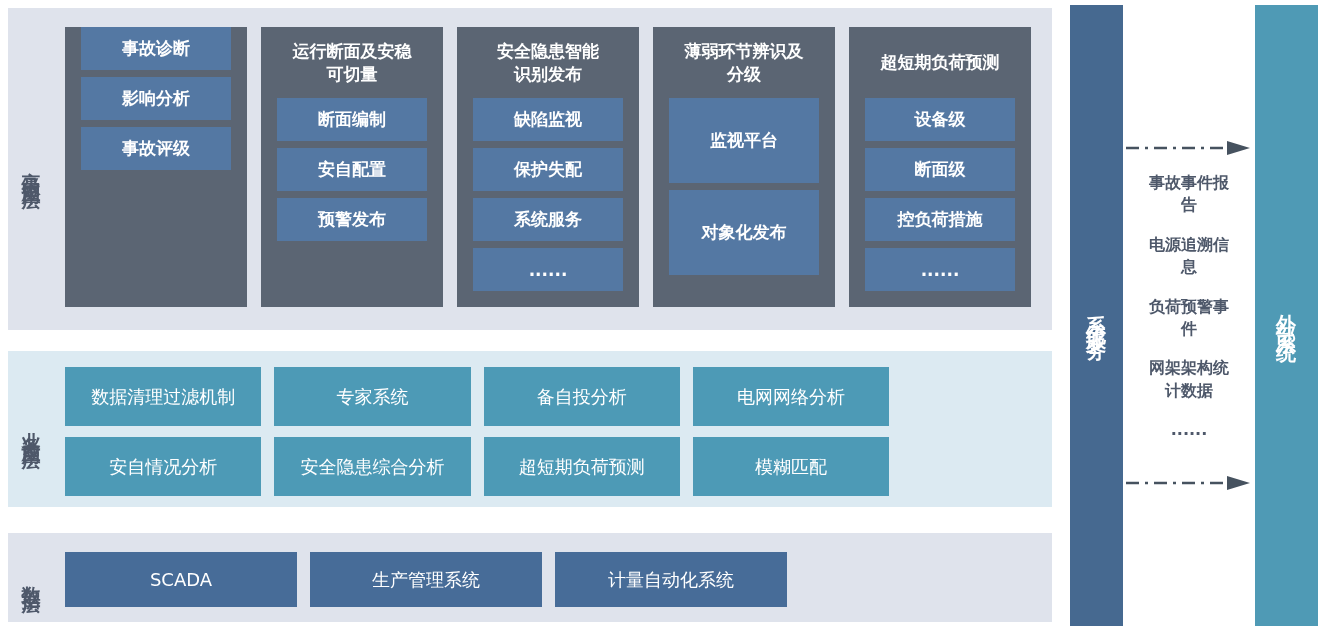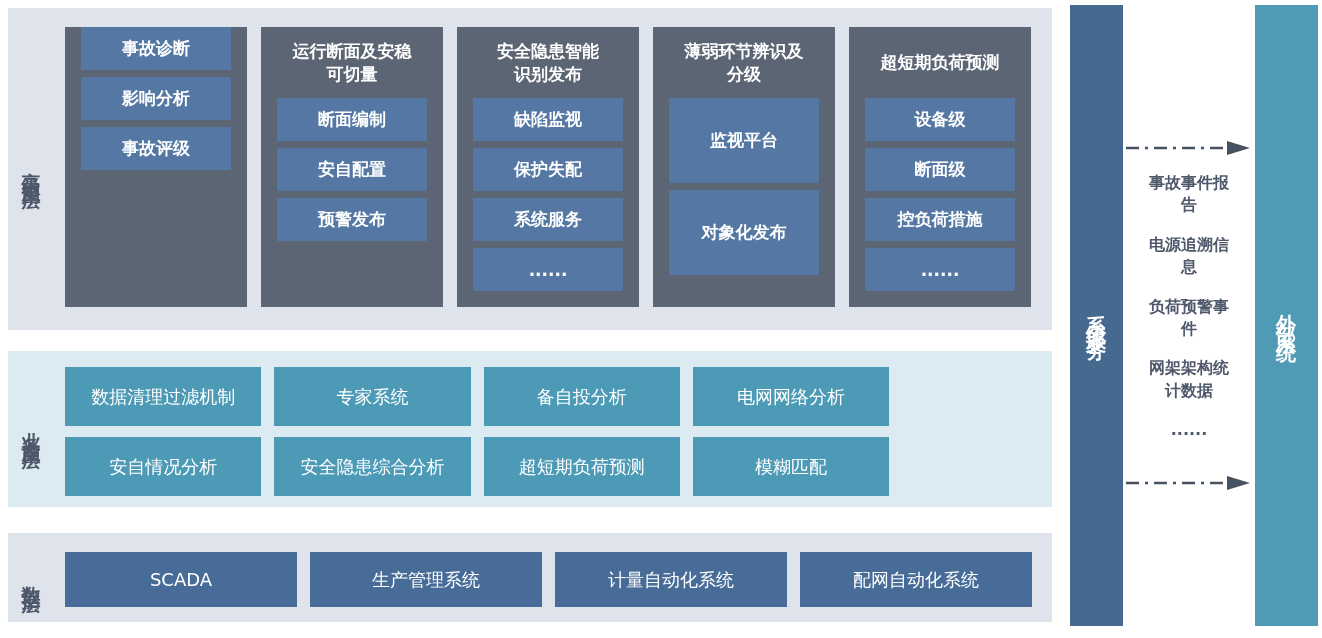--- a/index.html
+++ b/index.html
@@ -133,21 +133,20 @@
     </div>
 </div>
 
 <div class="panel panel-bot">
   <div class="layer-label">数据层</div>
   <div class="data-grid">
 
   <div class="data-item">SCADA</div>
       <div class="data-item">生产管理系统</div>
       <div class="data-item">计量自动化系统</div>
-      <div class="data-item">配网自动化系统</div>
     </div>
 </div>
 
 <div class="vbar services">
   <span>系统服务</span>
 </div>
 
 <div class="vbar external">
   <span>外部系统</span>
 </div>

